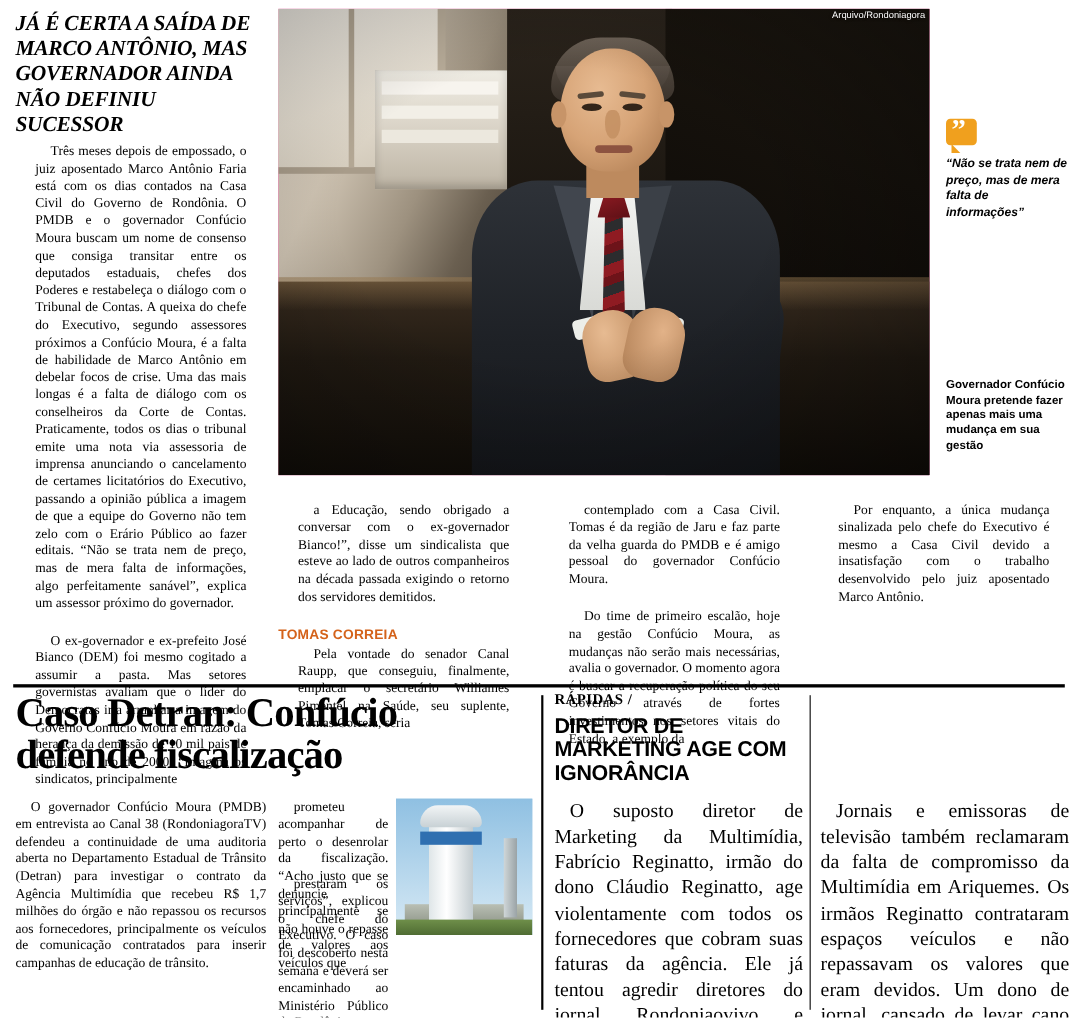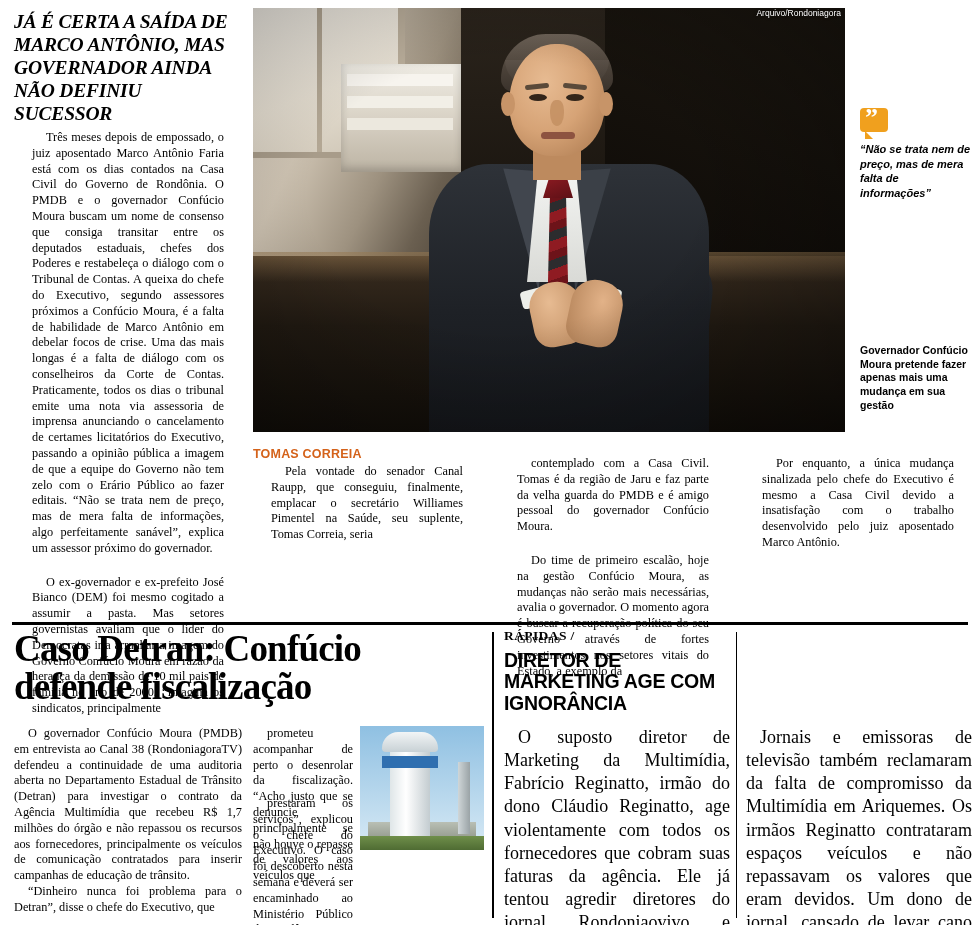--- a/index.html
+++ b/index.html
@@ -386,20 +386,21 @@
     </div>
 
     <div class="caption">Governador Confúcio Moura pretende fazer apenas mais uma mudança em sua gestão</div>
 
     <div class="tcol" id="tcol1">
       <p>Três meses depois de empossado, o juiz aposentado Marco Antônio Faria está com os dias contados na Casa Civil do Governo de Rondônia. O PMDB e o governador Confúcio Moura buscam um nome de consenso que consiga transitar entre os deputados estaduais, chefes dos Poderes e restabeleça o diálogo com o Tribunal de Contas. A queixa do chefe do Executivo, segundo assessores próximos a Confúcio Moura, é a falta de habilidade de Marco Antônio em debelar focos de crise. Uma das mais longas é a falta de diálogo com os conselheiros da Corte de Contas. Praticamente, todos os dias o tribunal emite uma nota via assessoria de imprensa anunciando o cancelamento de certames licitatórios do Executivo, passando a opinião pública a imagem de que a equipe do Governo não tem zelo com o Erário Público ao fazer editais. “Não se trata nem de preço, mas de mera falta de informações, algo perfeitamente sanável”, explica um assessor próximo do governador.</p>
       <p>O ex-governador e ex-prefeito José Bianco (DEM) foi mesmo cogitado a assumir a pasta. Mas setores governistas avaliam que o líder do Democratas iria arranhar a imagem do Governo Confúcio Moura em razão da herança da demissão de 10 mil pais de família no ano de 2000. “Imagina os sindicatos, principalmente</p>
     </div>
 
     <div class="tcol" id="tcol2">
+      <p>a Educação, sendo obrigado a conversar com o ex-governador Bianco!”, disse um sindicalista que esteve ao lado de outros companheiros na década passada exigindo o retorno dos servidores demitidos.</p>
       <p class="subhead-orange">TOMAS CORREIA</p>
       <p>Pela vontade do senador Canal Raupp, que conseguiu, finalmente, emplacar o secretário Williames Pimentel na Saúde, seu suplente, Tomas Correia, seria</p>
     </div>
 
     <div class="tcol" id="tcol3">
       <p>contemplado com a Casa Civil. Tomas é da região de Jaru e faz parte da velha guarda do PMDB e é amigo pessoal do governador Confúcio Moura.</p>
       <p>Do time de primeiro escalão, hoje na gestão Confúcio Moura, as mudanças não serão mais necessárias, avalia o governador. O momento agora é buscar a recuperação política do seu Governo através de fortes investimentos nos setores vitais do Estado, a exemplo da</p>
     </div>
 
     <div class="tcol" id="tcol4">
@@ -408,21 +409,20 @@
   </div>
 
   <div class="hrule"></div>
   <div class="vrule"></div>
   <div class="vrule2"></div>
 
   <div class="detran-head">Caso Detran: Confúcio defende fiscalização</div>
 
   <div id="dcol1">
     <p>O governador Confúcio Moura (PMDB) em entrevista ao Canal 38 (RondoniagoraTV) defendeu a continuidade de uma auditoria aberta no Departamento Estadual de Trânsito (Detran) para investigar o contrato da Agência Multimídia que recebeu R$ 1,7 milhões do órgão e não repassou os recursos aos fornecedores, principalmente os veículos de comunicação contratados para inserir campanhas de educação de trânsito.</p>
-    <p>“Dinheiro nunca foi problema para o Detran”, disse o chefe do Executivo, que</p>
   </div>
 
   <div id="dcol2">
     <p>prometeu acompanhar de perto o desenrolar da fiscalização. “Acho justo que se denuncie principalmente se não houve o repasse de valores aos veículos que</p>
   </div>
 
   <div id="dcol2b">
     <p>prestaram os serviços”, explicou o chefe do Executivo. O caso foi descoberto nesta semana e deverá ser encaminhado ao Ministério Público de Rondônia.</p>
   </div>
 

